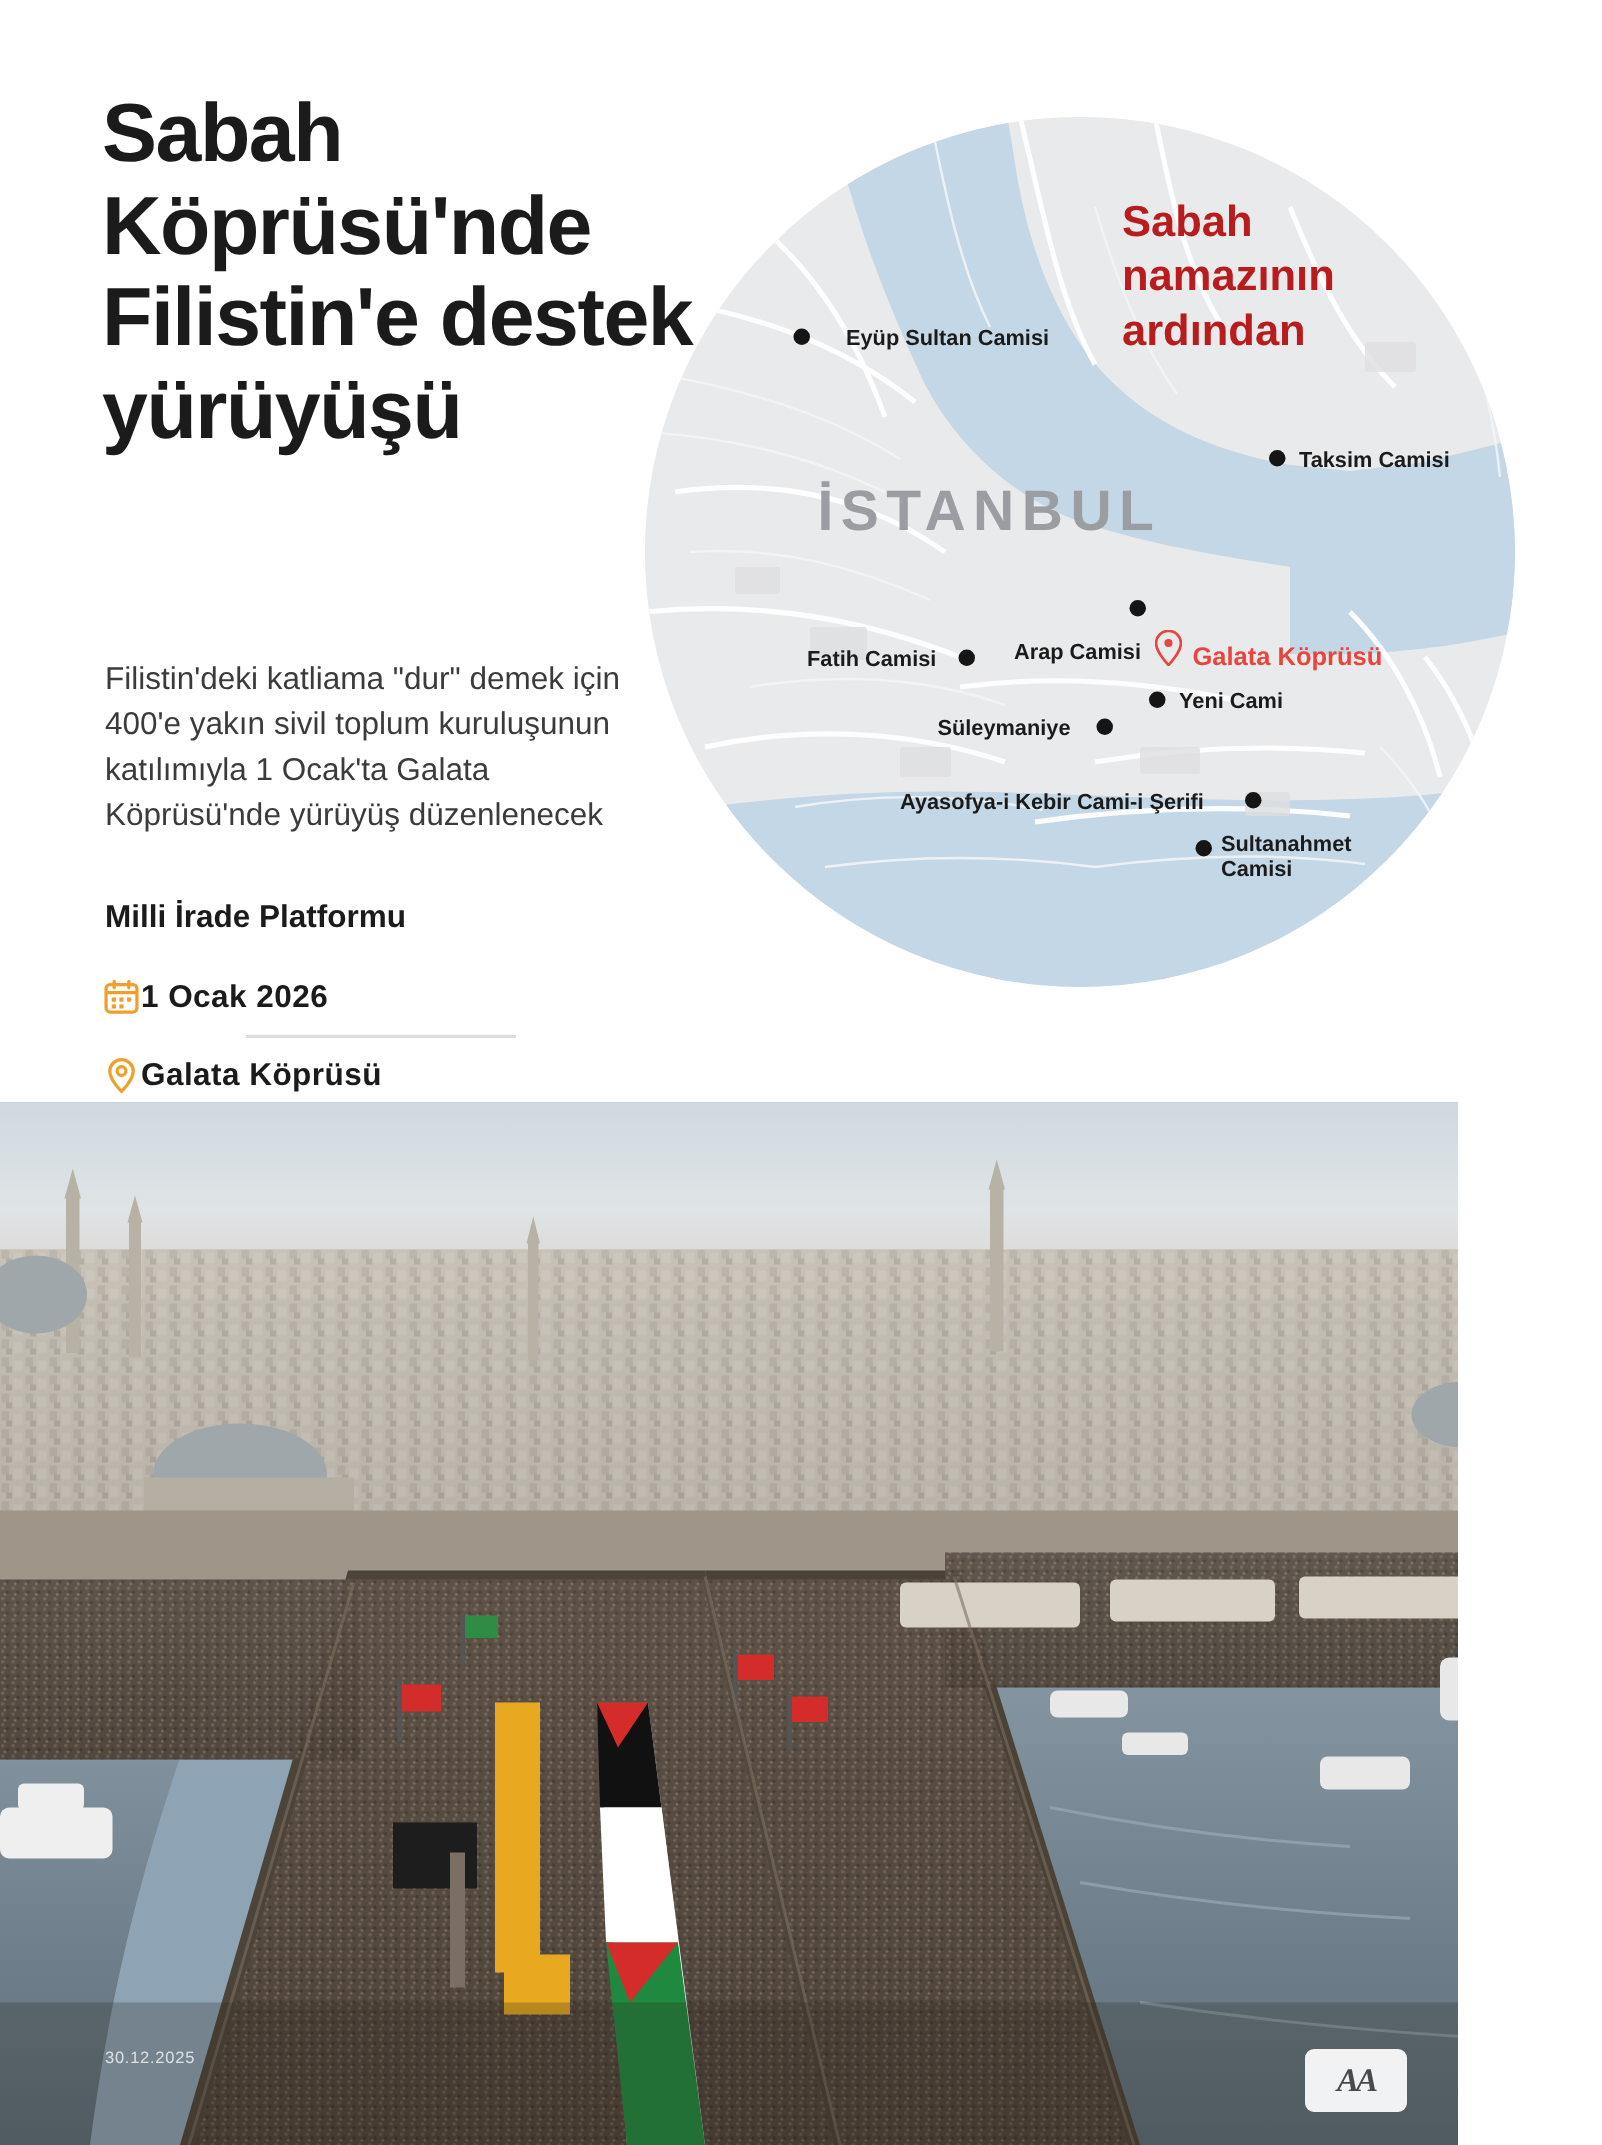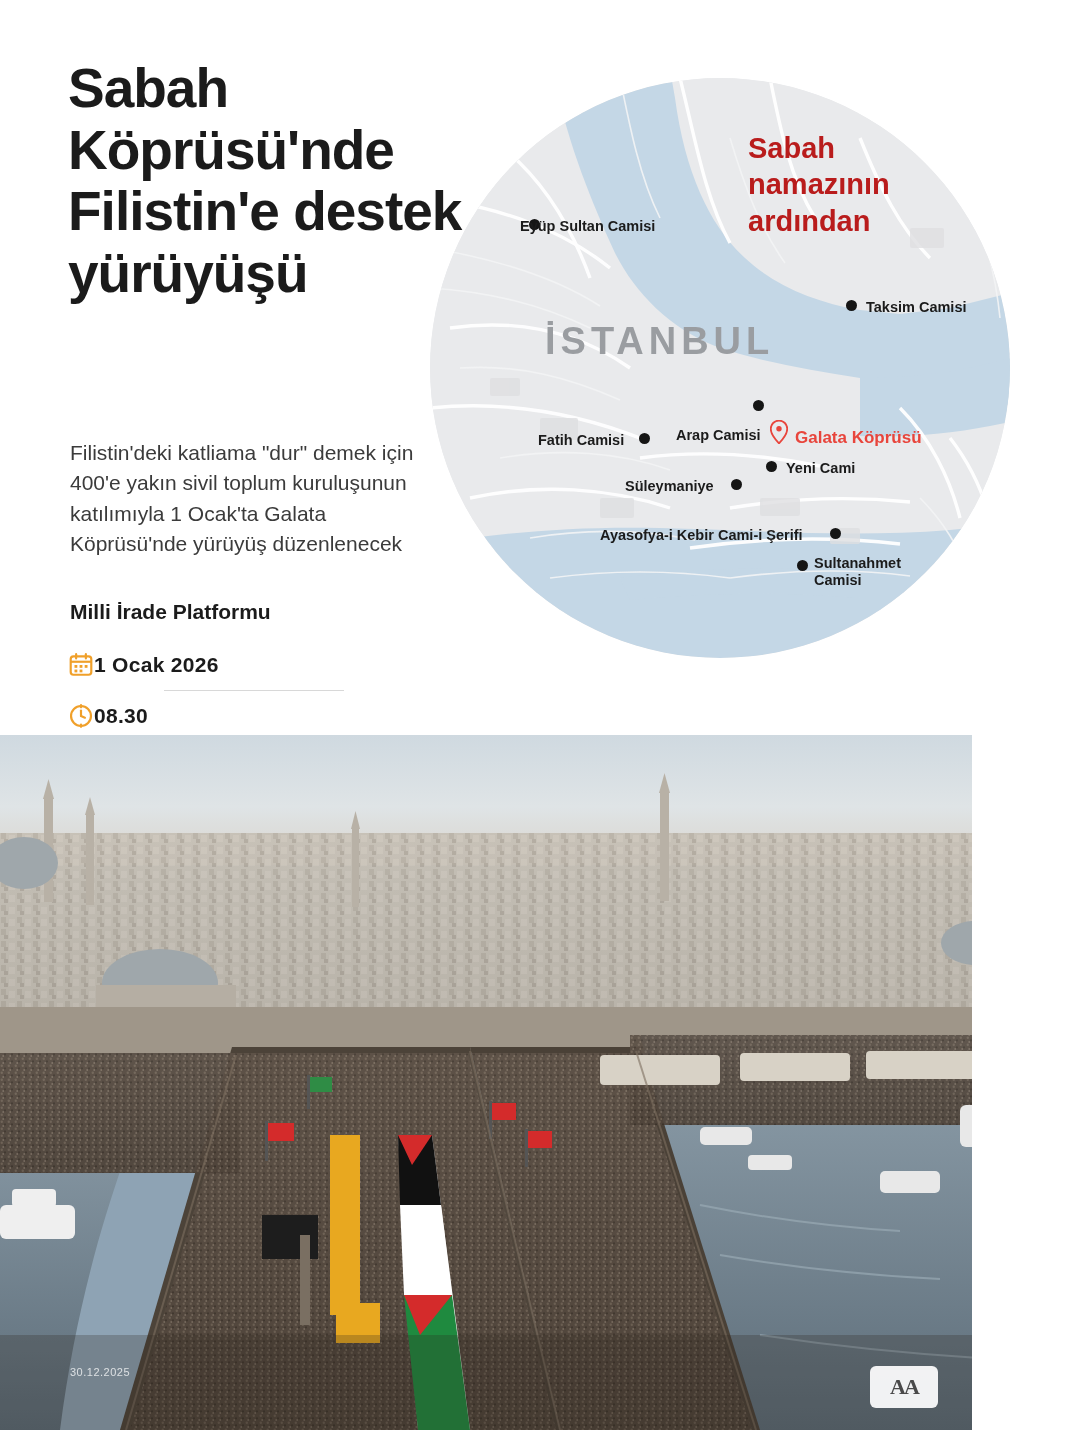--- a/index.html
+++ b/index.html
@@ -168,20 +168,21 @@
     display: flex;
     align-items: center;
     justify-content: center;
   }
   #aa-logo span {
     color: #4a4a4a;
     font-size: 22px;
     font-weight: bold;
     letter-spacing: -2px;
     font-family: "Liberation Serif", serif;
+    font-style: italic;
   }
 </style>
 </head>
 <body>
 
 <div id="poster">
 
   <h1 class="headline">Sabah Köprüsü'nde Filistin'e destek yürüyüşü</h1>
 
   <p class="subtext">Filistin'deki katliama "dur" demek için 400'e yakın sivil toplum kuruluşunun katılımıyla 1 Ocak'ta Galata Köprüsü'nde yürüyüş düzenlenecek</p>
@@ -200,32 +201,20 @@
           <rect x="10.7" y="12" width="2.6" height="2.6" fill="#f0a02a"></rect>
           <rect x="15.4" y="12" width="2.6" height="2.6" fill="#f0a02a"></rect>
           <rect x="6" y="16.2" width="2.6" height="2.6" fill="#f0a02a"></rect>
           <rect x="10.7" y="16.2" width="2.6" height="2.6" fill="#f0a02a"></rect>
         </svg>
       </span>
       <span class="m-label">1  Ocak 2026</span>
     </div>
     <div class="meta-sep"></div>
 
-    <div class="meta-row">
-      <span class="m-icon">
-        <svg viewBox="0 0 24 24" width="26" height="26">
-          <circle cx="12" cy="12" r="9.2" fill="none" stroke="#f0a02a" stroke-width="2"></circle>
-          <line x1="12" y1="12" x2="12" y2="7" stroke="#f0a02a" stroke-width="2" stroke-linecap="round"></line>
-          <line x1="12" y1="12" x2="15.6" y2="13.6" stroke="#f0a02a" stroke-width="2" stroke-linecap="round"></line>
-          <line x1="12" y1="2" x2="12" y2="4" stroke="#f0a02a" stroke-width="2" stroke-linecap="round"></line>
-          <line x1="12" y1="20" x2="12" y2="22" stroke="#f0a02a" stroke-width="2" stroke-linecap="round"></line>
-        </svg>
-      </span>
-      <span class="m-label">08.30</span>
-    </div>
     <div class="meta-sep"></div>
 
     <div class="meta-row">
       <span class="m-icon">
         <svg viewBox="0 0 24 24" width="26" height="26">
           <path d="M12 2.2c-4 0-7.2 3.2-7.2 7.2 0 5.4 7.2 12.4 7.2 12.4s7.2-7 7.2-12.4c0-4-3.2-7.2-7.2-7.2z" fill="none" stroke="#f0a02a" stroke-width="2"></path>
           <circle cx="12" cy="9.3" r="2.7" fill="none" stroke="#f0a02a" stroke-width="2"></circle>
         </svg>
       </span>
       <span class="m-label">Galata Köprüsü</span>
@@ -294,21 +283,21 @@
           <rect x="400" y="450" width="30" height="16" rx="2"></rect>
           <rect x="480" y="150" width="34" height="20" rx="2"></rect>
         </g>
       </g>
     </svg>
   </div>
 
   <div class="map-city" style="left:545px; top:320px;">İSTANBUL</div>
 
   <div class="map-dot" style="left:529px; top:219px;"></div>
-  <div class="map-label" style="left:520px; top:218px;text-align:right;">Eyüp Sultan Camisi</div>
+  <div class="map-label" style="left:564px; top:218px;text-align:right;">Eyüp Sultan Camisi</div>
 
   <div class="map-dot" style="left:846px; top:300px;"></div>
   <div class="map-label" style="left:866px; top:299px;">Taksim Camisi</div>
 
   <div class="map-dot" style="left:753px; top:400px;"></div>
   <div class="map-label" style="left:676px; top:399px;margin-top:28px;">Arap Camisi</div>
 
   <div class="map-dot" style="left:639px; top:433px;"></div>
   <div class="map-label" style="left:538px; top:432px;">Fatih Camisi</div>
 

